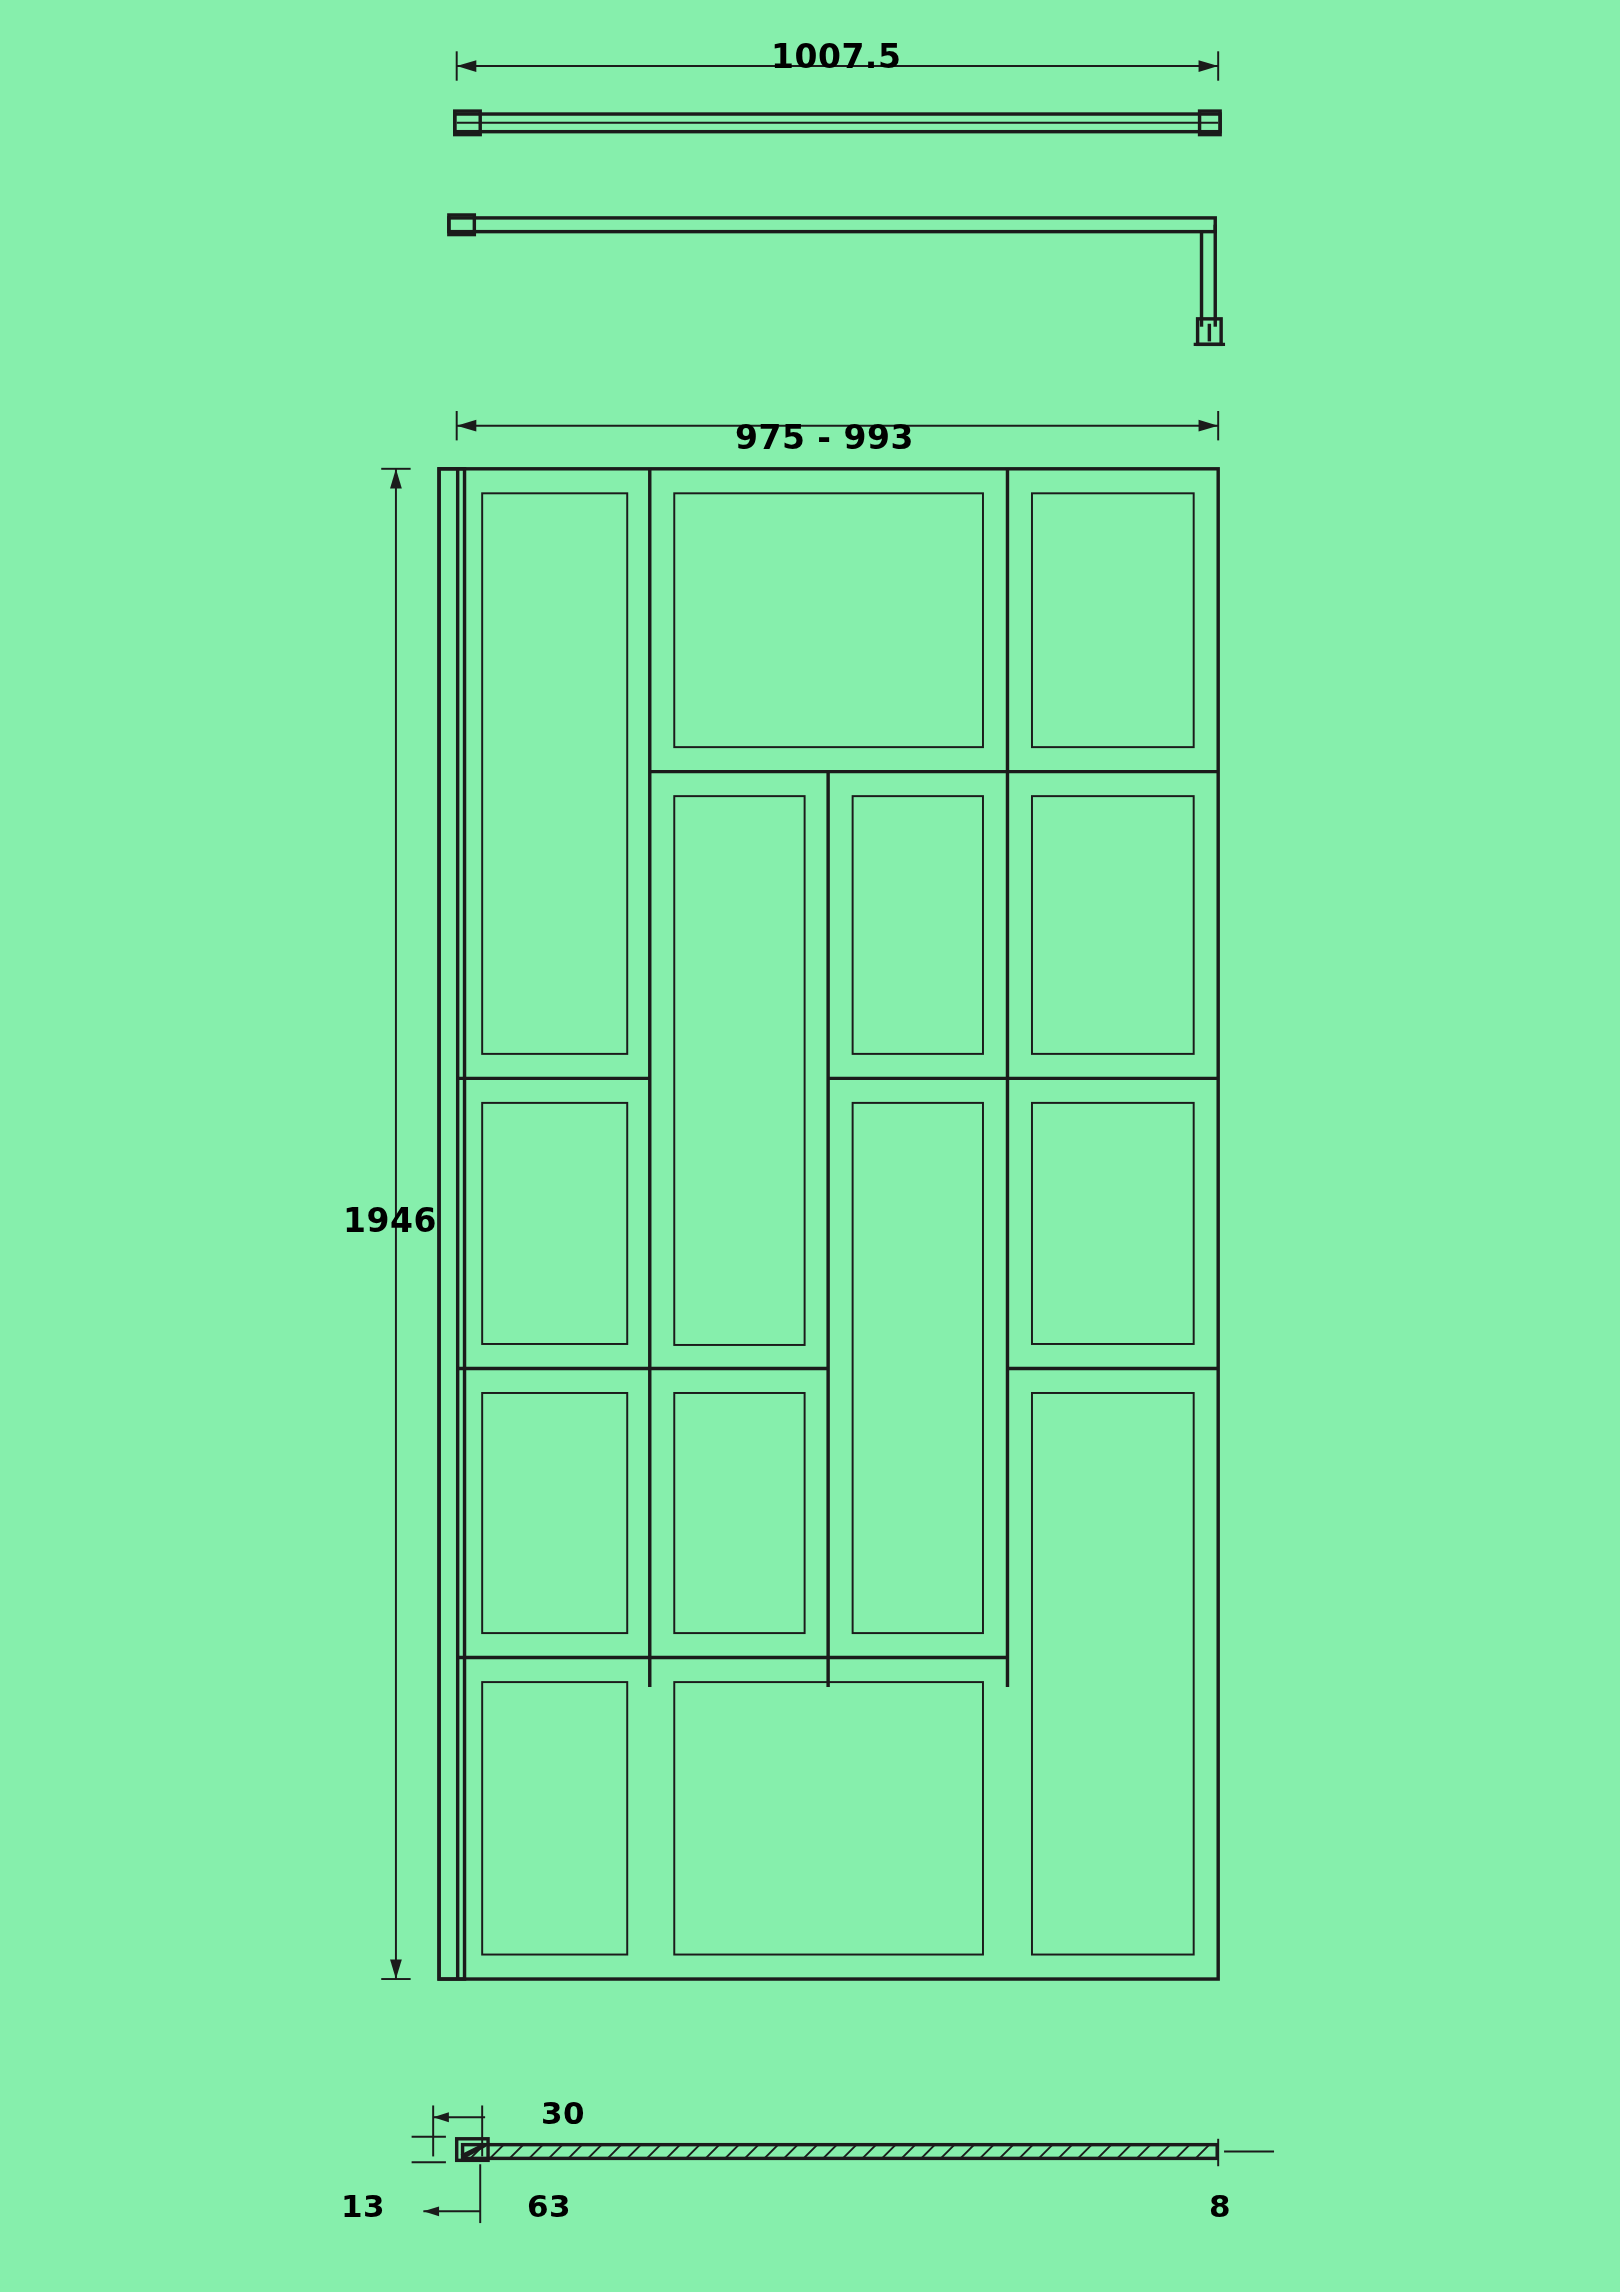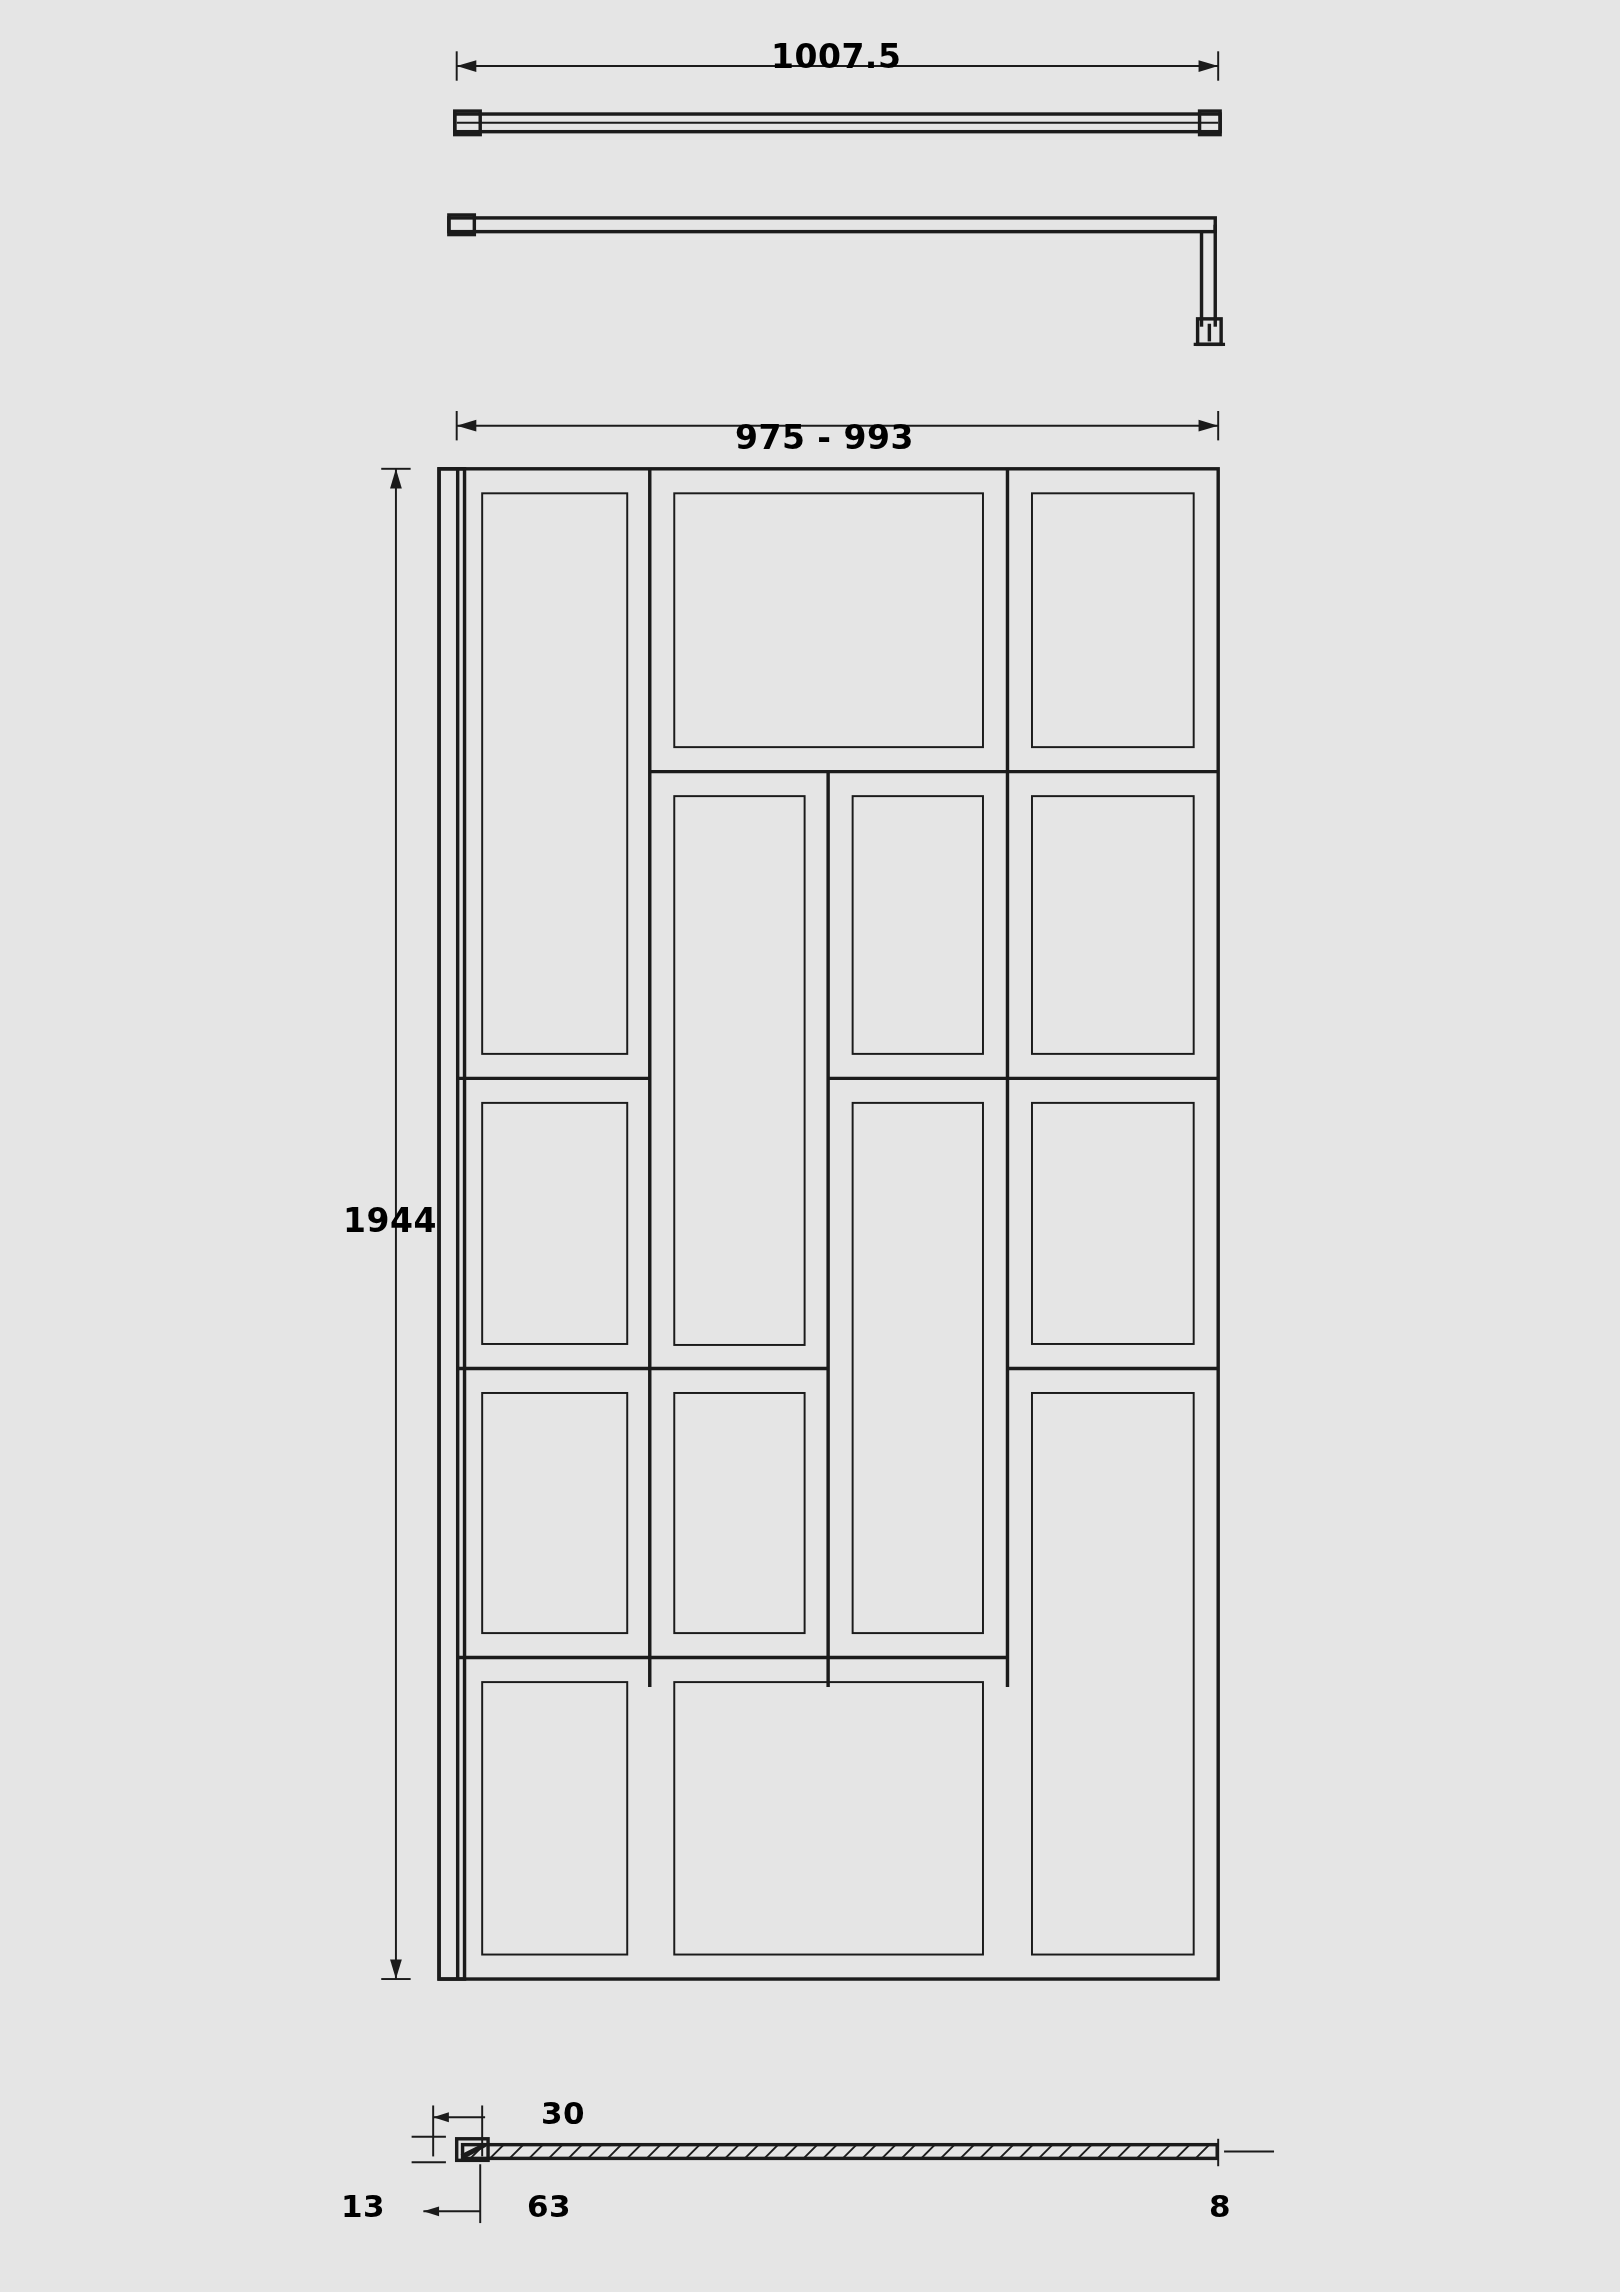--- a/index.html
+++ b/index.html
@@ -7,21 +7,21 @@
     padding: 0;
     background: #ffffff;
   }
   body {
     font-family: "DejaVu Sans", sans-serif;
   }
   #sheet {
     position: relative;
     width: 1620px;
     height: 2293px;
-    background: #e5e5e5;
+    background: #86efac;
     overflow: hidden;
   }
   .dim-label {
     position: absolute;
     font-family: "DejaVu Sans", sans-serif;
     font-weight: bold;
     color: #000000;
     white-space: nowrap;
     letter-spacing: 0.5px;
   }
@@ -207,21 +207,21 @@
 
       <line class="ln thin" x1="1249" y1="2195" x2="1300" y2="2195"></line>
       <line class="ln thin" x1="1243" y1="2182" x2="1243" y2="2210"></line>
     </g>
   </svg>
 
   <div class="dim-label" style="left:771px; top:37px; font-size:33px;">1007.5</div>
 
   <div class="dim-label" style="left:735px; top:397px; font-size:33px;margin-top:21px;">975 - 993</div>
 
-  <div class="dim-label" style="left:343px; top:1201px; font-size:33px;">1944</div>
+  <div class="dim-label" style="left:343px; top:1201px; font-size:33px;">1946</div>
 
   <div class="dim-label" style="left:541px; top:2095px; font-size:31px;text-align:right;">30</div>
 
   <div class="dim-label" style="left:527px; top:2188px; font-size:31px;">63</div>
 
   <div class="dim-label" style="left:341px; top:2188px; font-size:31px;">13</div>
 
   <div class="dim-label" style="left:1209px; top:2188px; font-size:31px;">8</div>
 
 </div>

